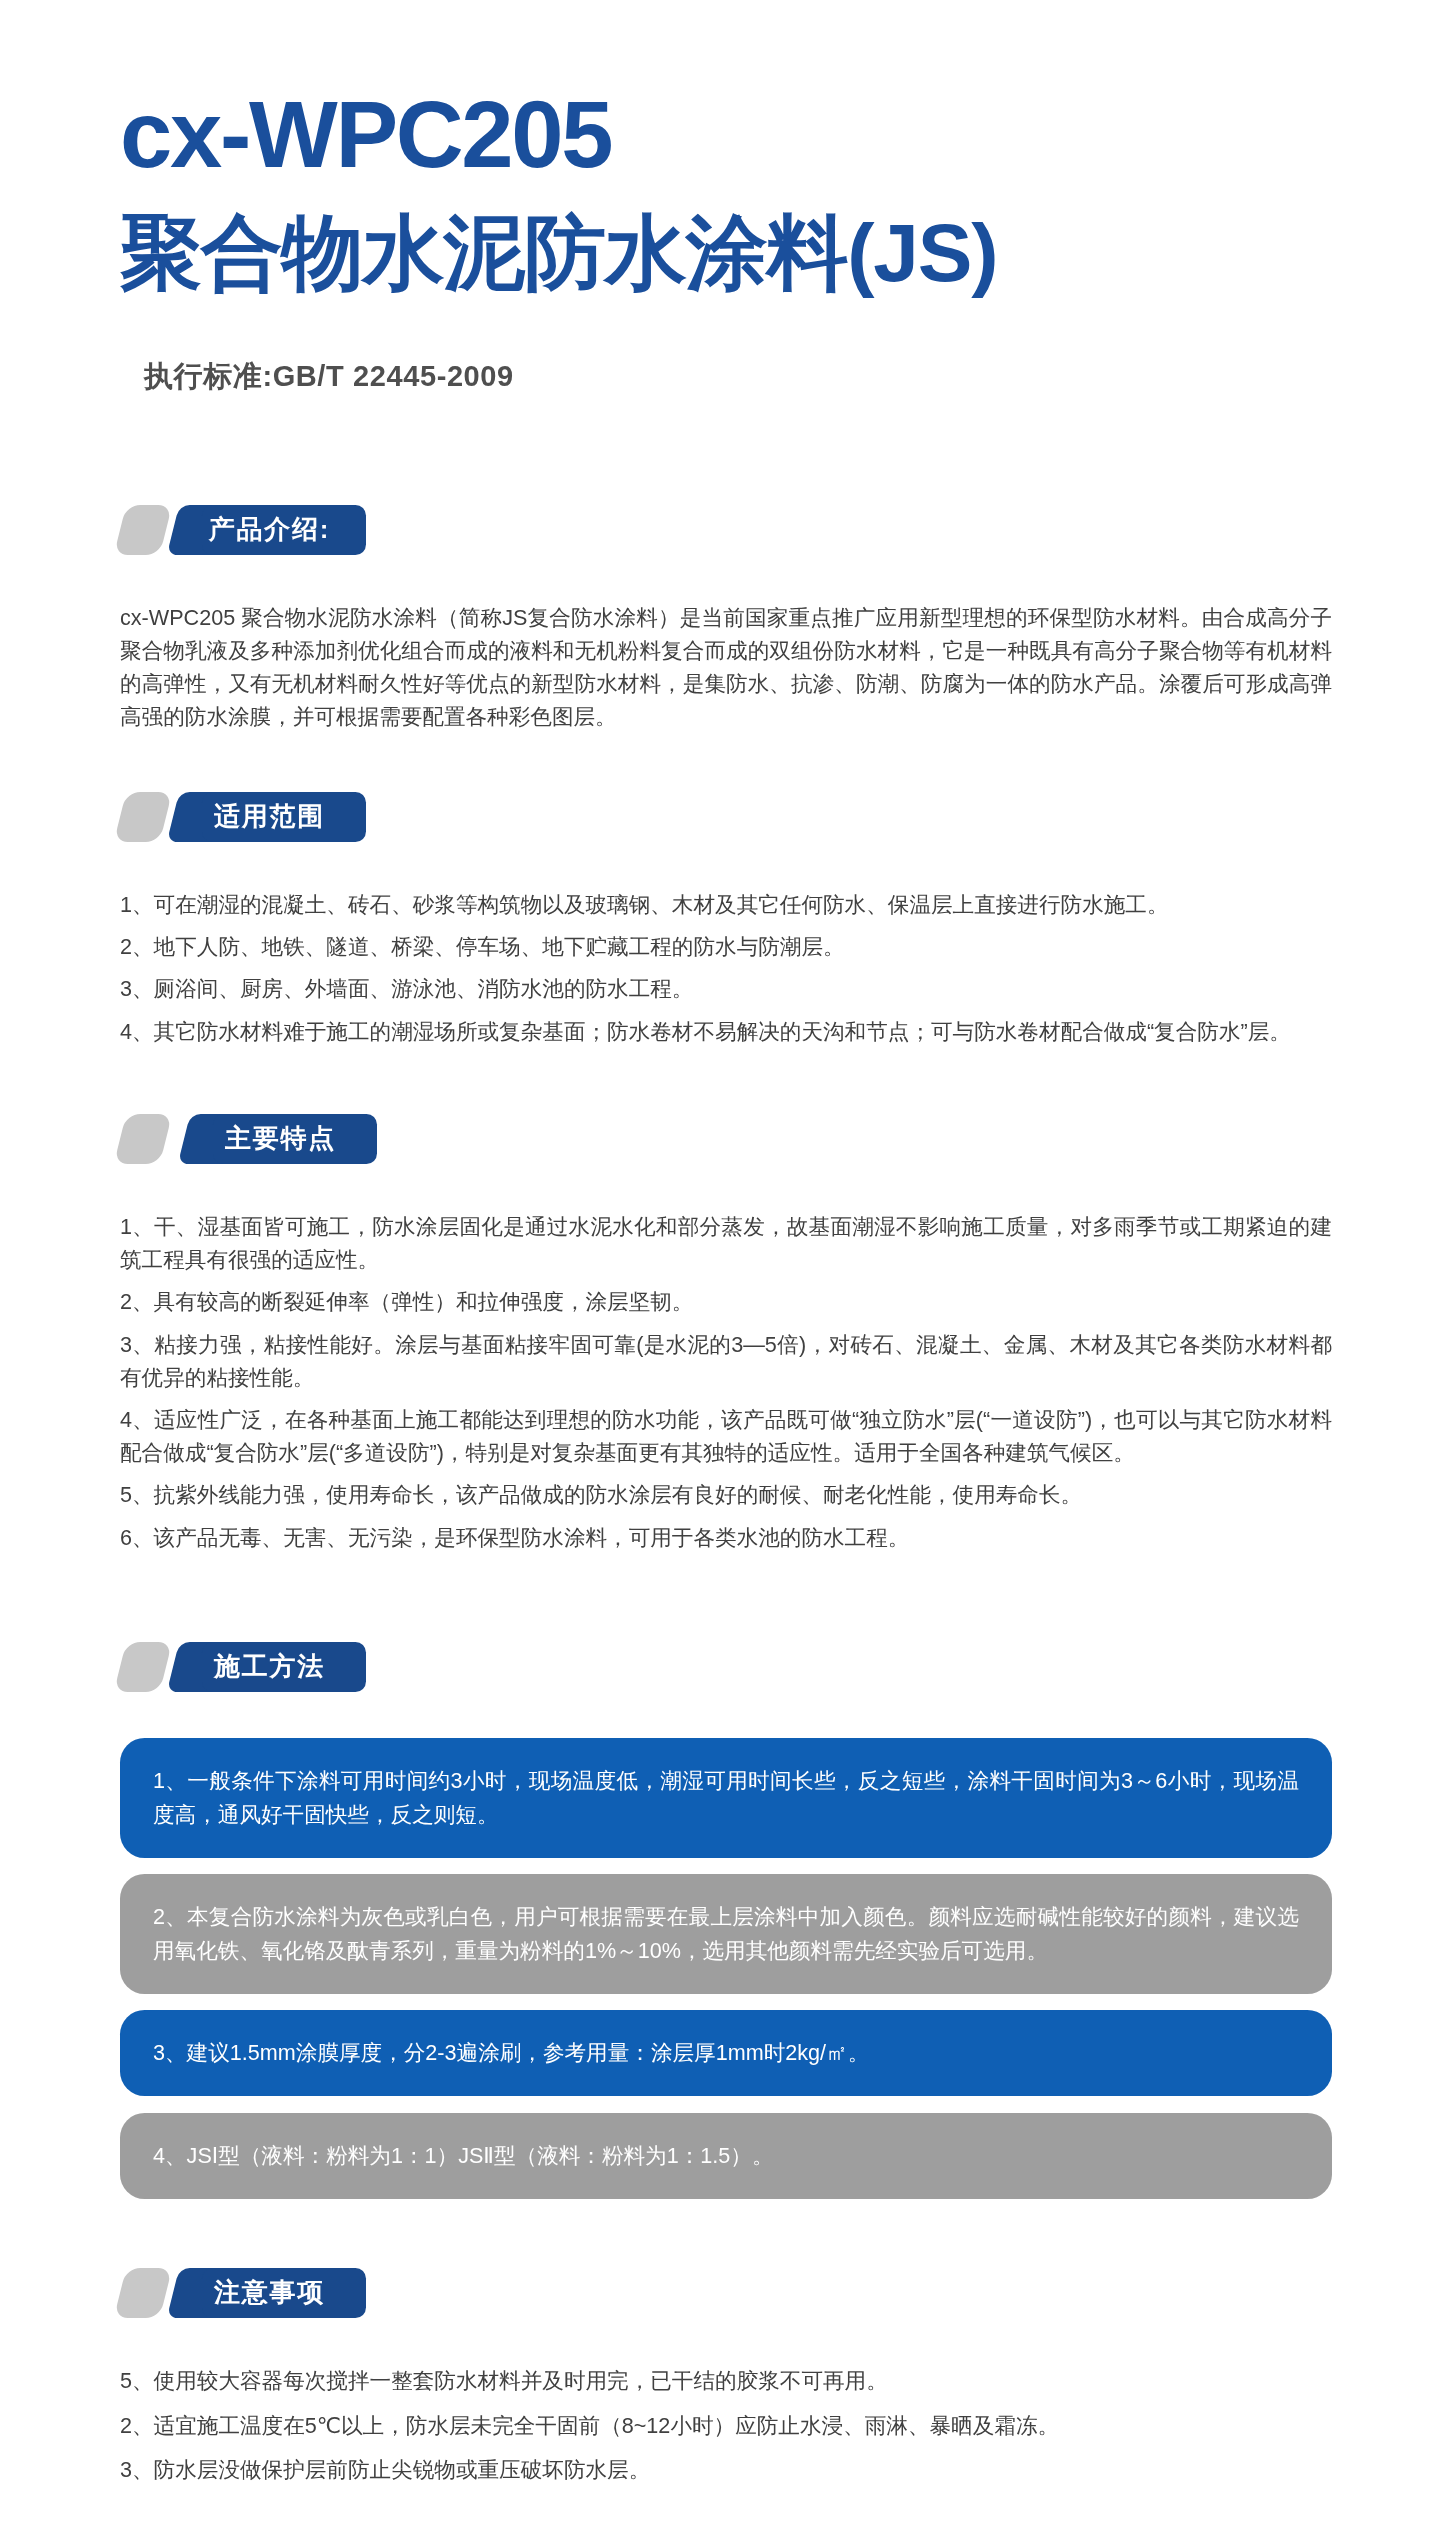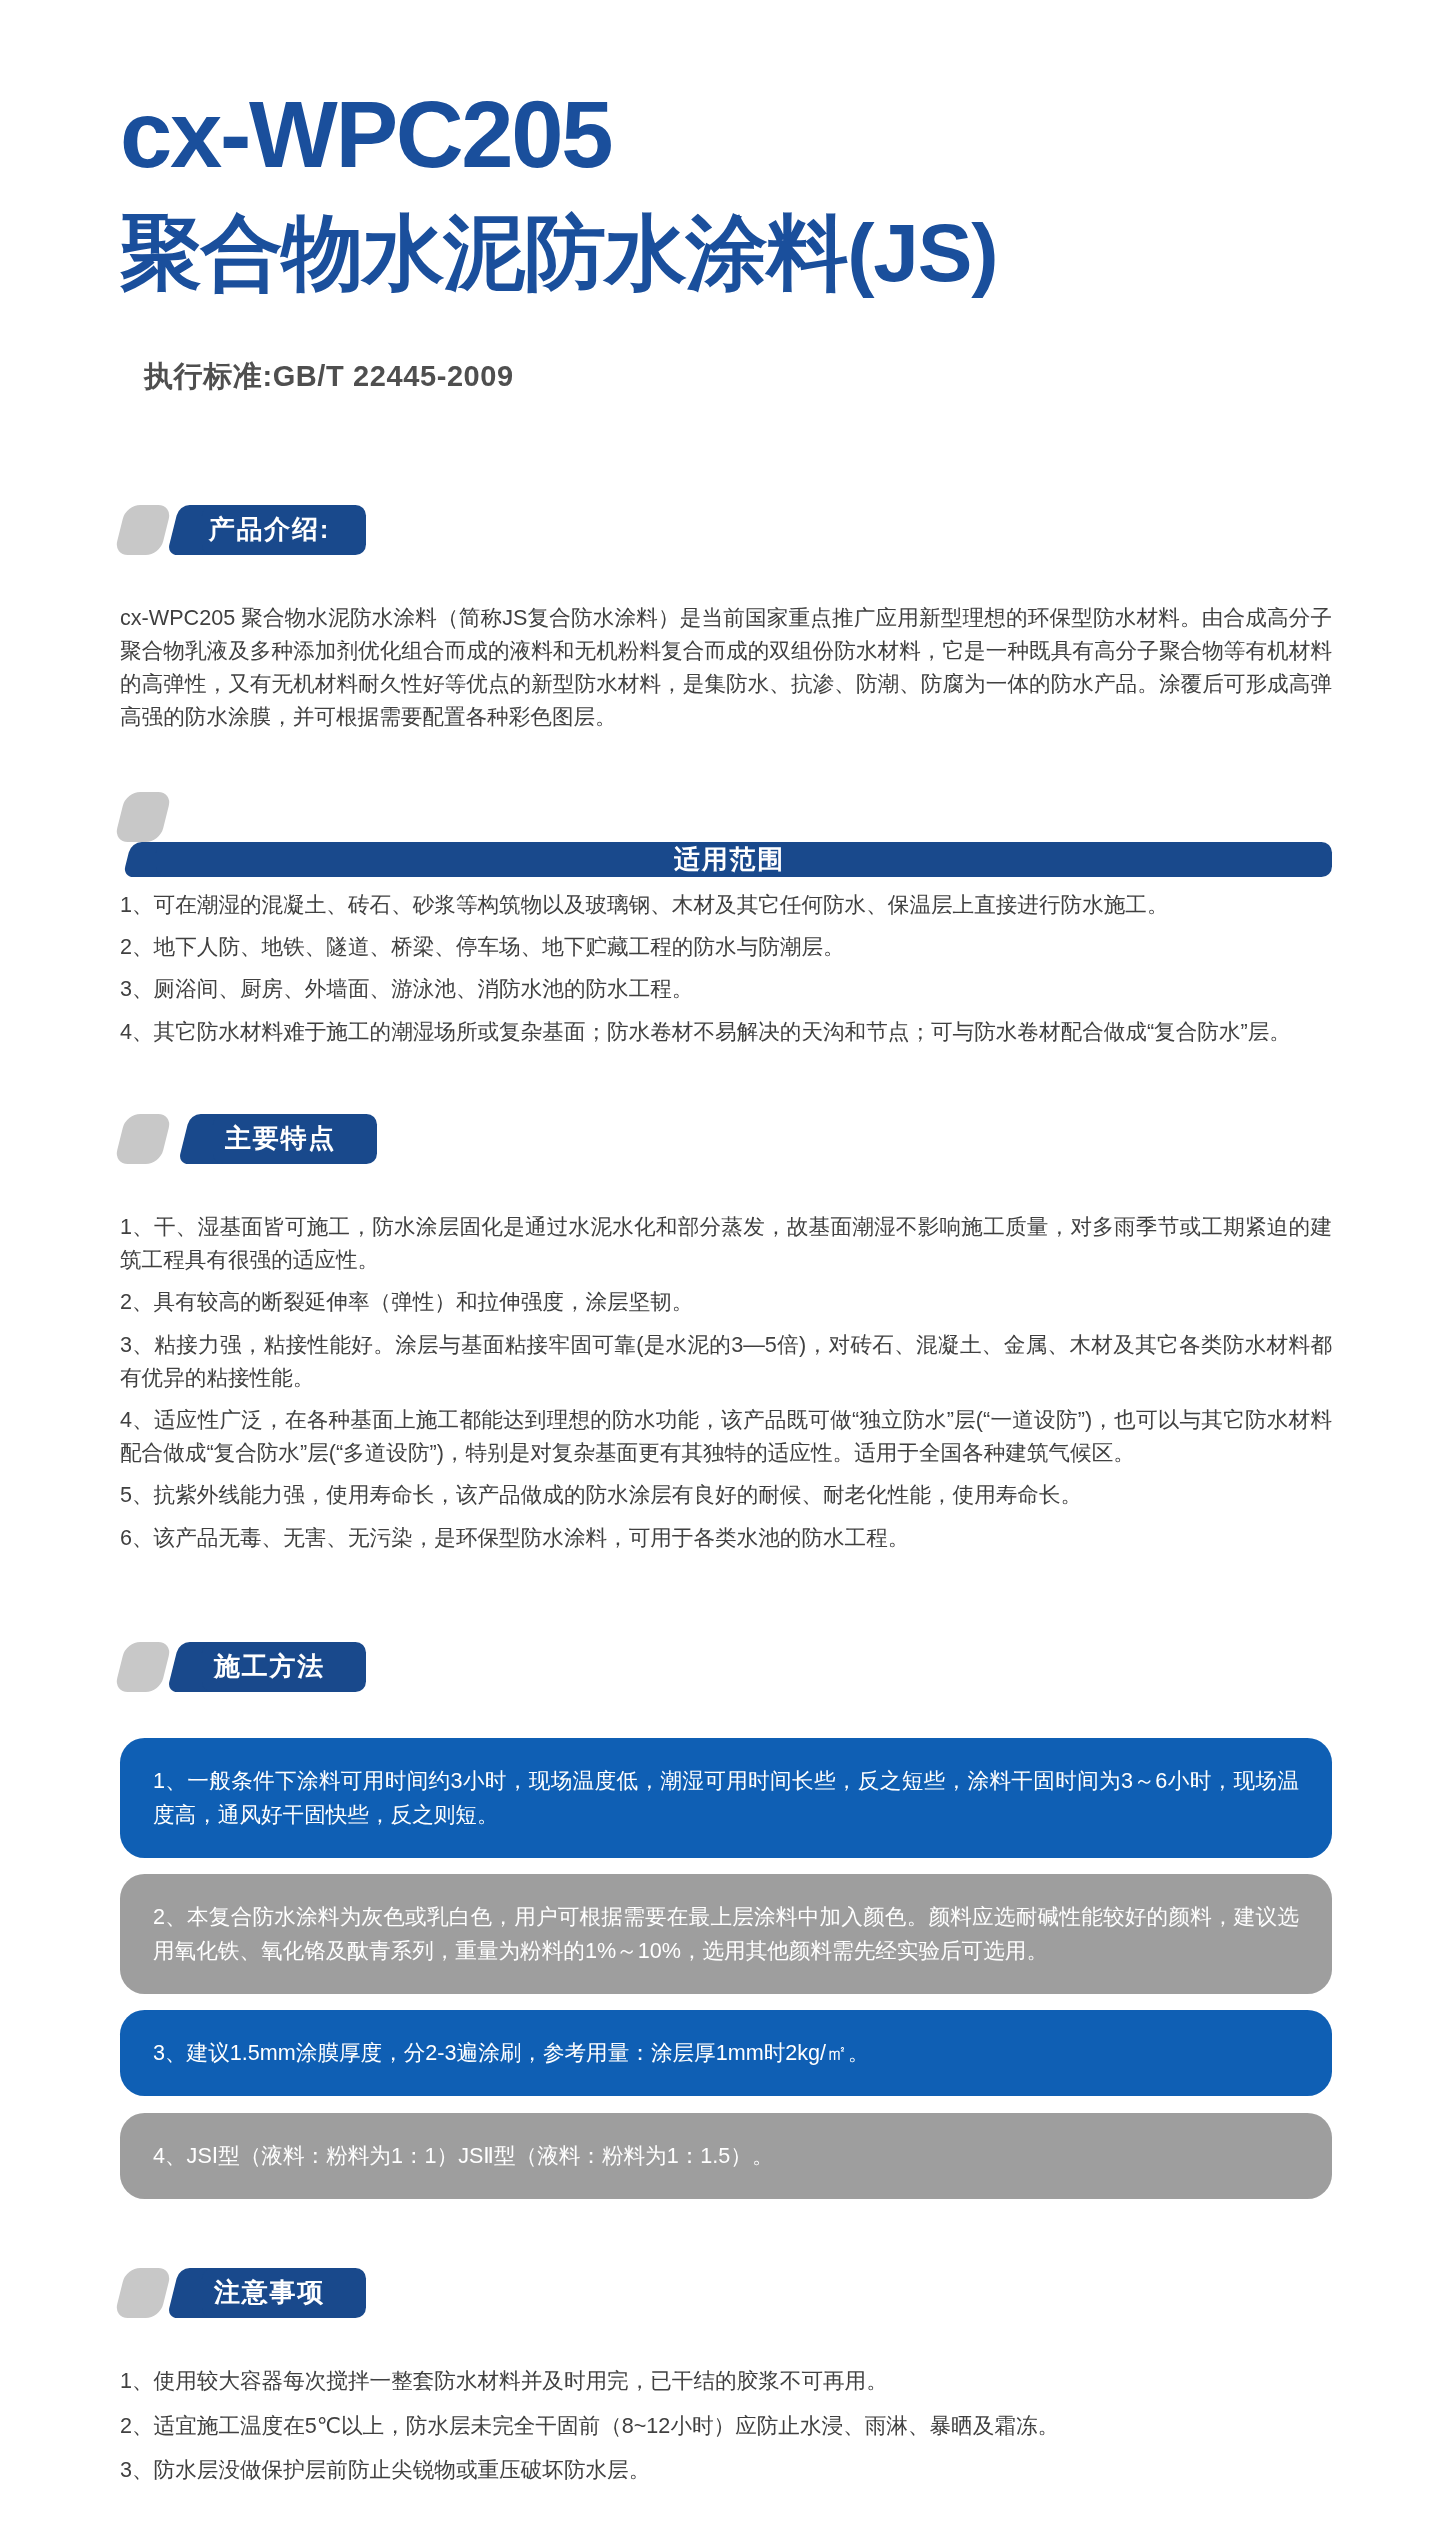--- a/index.html
+++ b/index.html
@@ -54,21 +54,21 @@
   }
 
   
   .section-header{
     display:flex;
     align-items:stretch;
     height:50px;
     margin-bottom:46px;
   }
   .mt-first{margin-top:108px;}
-  .mt-scope{margin-top:59px;flex-direction:column;}
+  .mt-scope{margin-top:59px;}
   .mt-features{margin-top:66px;gap:11px;}
   .mt-method{margin-top:88px;}
   .mt-notes{margin-top:69px;}
   .mt-storage{margin-top:75px;}
 
   .accent{
     flex:none;
     width:46px;
     height:50px;
     background:var(--accent-gray);
@@ -222,21 +222,21 @@
   </section>
 
   <section>
     <div class="section-header mt-notes">
       <span class="accent"></span>
       <div class="badge">
         <span class="badge-text">注意事项</span>
       </div>
     </div>
     <ul class="list list-notes">
-      <li class="list-item">1、使用较大容器每次搅拌一整套防水材料并及时用完，已干结的胶浆不可再用。</li>
+      <li class="list-item">5、使用较大容器每次搅拌一整套防水材料并及时用完，已干结的胶浆不可再用。</li>
       <li class="list-item">2、适宜施工温度在5℃以上，防水层未完全干固前（8~12小时）应防止水浸、雨淋、暴晒及霜冻。</li>
       <li class="list-item">3、防水层没做保护层前防止尖锐物或重压破坏防水层。</li>
     </ul>
   </section>
 
   <section>
     <div class="section-header mt-storage">
       <span class="accent"></span>
       <div class="badge">
         <span class="badge-text">储存、包装</span>

